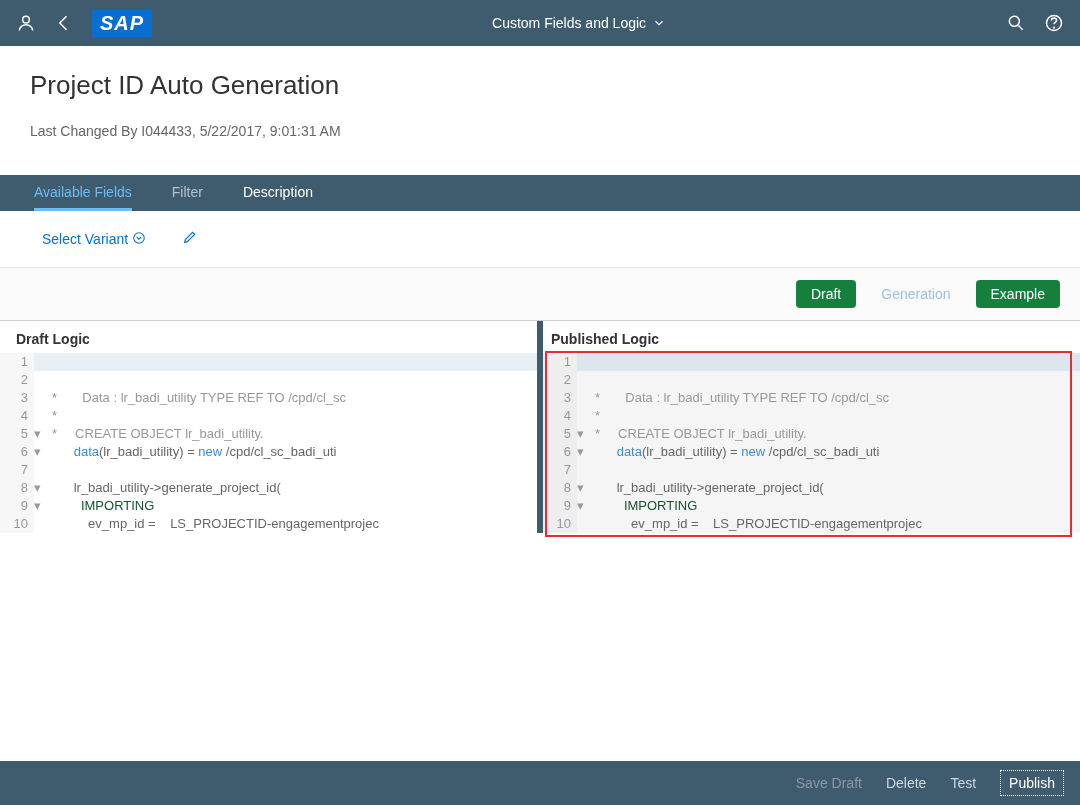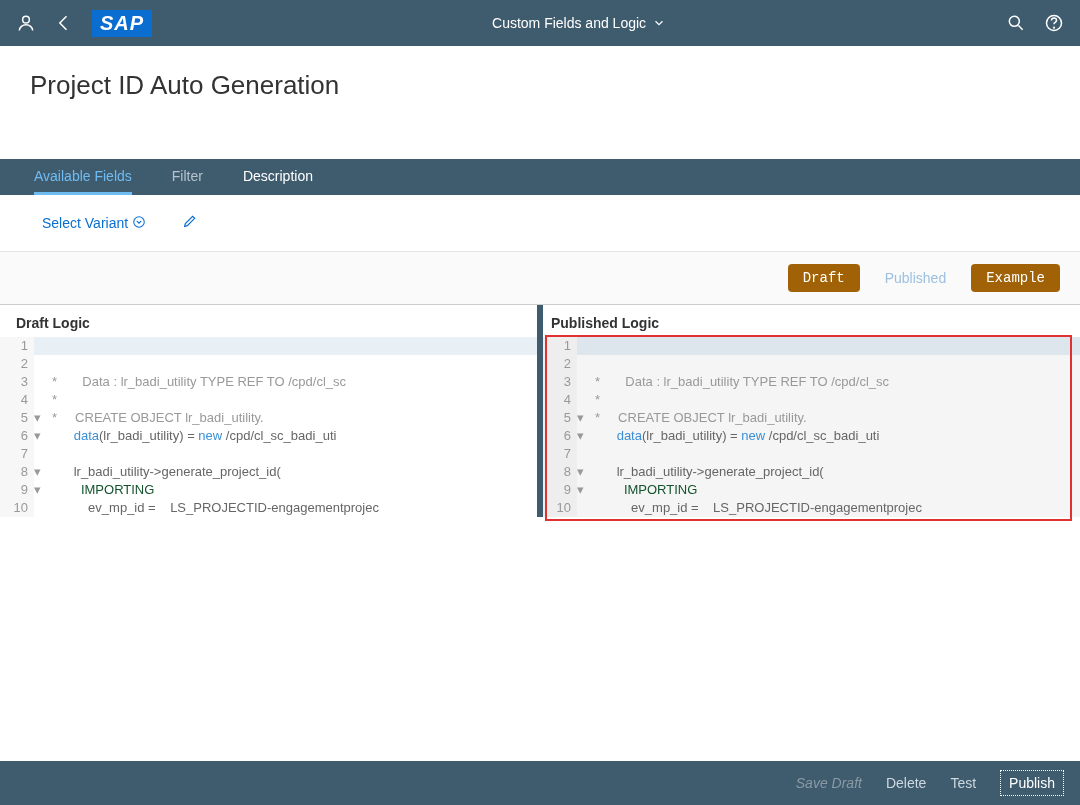--- a/index.html
+++ b/index.html
@@ -70,21 +70,21 @@
   gap: 10px;
   background: #fafafa;
 }
 .pill-btn {
   padding: 5px 14px;
   border-radius: 4px;
   font-size: 14px;
   cursor: pointer;
   border: 1px solid transparent;
 }
-.pill-btn.active { background: #a16207; color: #fff; font-family: Liberation Mono, monospace; }
+.pill-btn.active { background: #15803d; color: #fff; }
 .pill-btn.disabled { color: #9dc0e0; cursor: default; }
 
 .editors { display: flex; }
 .editor { width: 50%; position: relative; }
 .editor-title { font-size: 14px; color: #333; padding: 10px 16px 6px 16px; font-weight: bold; }
 .published .editor-title { padding-left: 8px; }
 .code-area {
   font-family: 'Courier New', monospace;
   font-size: 13px;
   line-height: 18px;
@@ -130,21 +130,21 @@
   right: 0;
   background: #3f5b6e;
   height: 44px;
   display: flex;
   align-items: center;
   justify-content: flex-end;
   padding: 0 16px;
   gap: 24px;
 }
 .footer-btn { color: #cdd8df; font-size: 14px; cursor: pointer; }
-.footer-btn.disabled { color: #8a9aa5; font-style: italic; }
+.footer-btn.disabled { color: #8a9aa5; }
 .footer-btn.primary { border: 1px dotted #fff; padding: 4px 8px; color: #fff; }
 </style>
 </head>
 <body>
 
 <div class="shell-header">
   <div class="shell-left">
     <div class="icon-btn">
       <svg viewBox="0 0 24 24">
           <circle cx="12" cy="8" r="4"></circle>
@@ -177,20 +177,21 @@
           <path d="M9 9c0-1.5 1.3-3 3-3s3 1.3 3 3c0 1.5-1.5 2-2.5 3-.5.5-.5 1.5-.5 1.5"></path>
           <circle cx="12" cy="17.5" r="0.5" fill="#fff"></circle>
         </svg>
     </div>
   </div>
 </div>
 
 <div class="page-header">
   <h1 class="page-title">Project ID Auto Generation</h1>
   <div class="header-row">
+    <div class="last-changed">Last Changed By I044433, 5/22/2017, 9:01:31 AM</div>
   </div>
 </div>
 
 <div class="tab-bar">
   <div class="tab active">Available Fields</div>
   <div class="tab">Filter</div>
   <div class="tab white">Description</div>
 </div>
 
 <div class="variant-bar">
@@ -205,21 +206,21 @@
   </div>
   <div class="edit-icon">
     <svg viewBox="0 0 24 24">
         <path d="M4 20l4-1 11-11-3-3L5 16l-1 4z"></path>
       </svg>
   </div>
 </div>
 
 <div class="filter-bar">
   <div class="pill-btn active">Draft</div>
-  <div class="pill-btn disabled">Published</div>
+  <div class="pill-btn disabled">Generation</div>
   <div class="pill-btn active">Example</div>
 </div>
 
 <div class="editors">
   <div class="editor">
     <div class="editor-title">Draft Logic</div>
     <div class="code-area">
       <div class="code-line line-hl"><span class="gutter">1</span><span class="fold"> </span><span class="code-content"> </span></div>
       <div class="code-line"><span class="gutter">2</span><span class="fold"> </span><span class="code-content"> </span></div>
       <div class="code-line"><span class="gutter">3</span><span class="fold"> </span><span class="code-content kw-comment">*       Data : lr_badi_utility TYPE REF TO /cpd/cl_sc</span></div>

